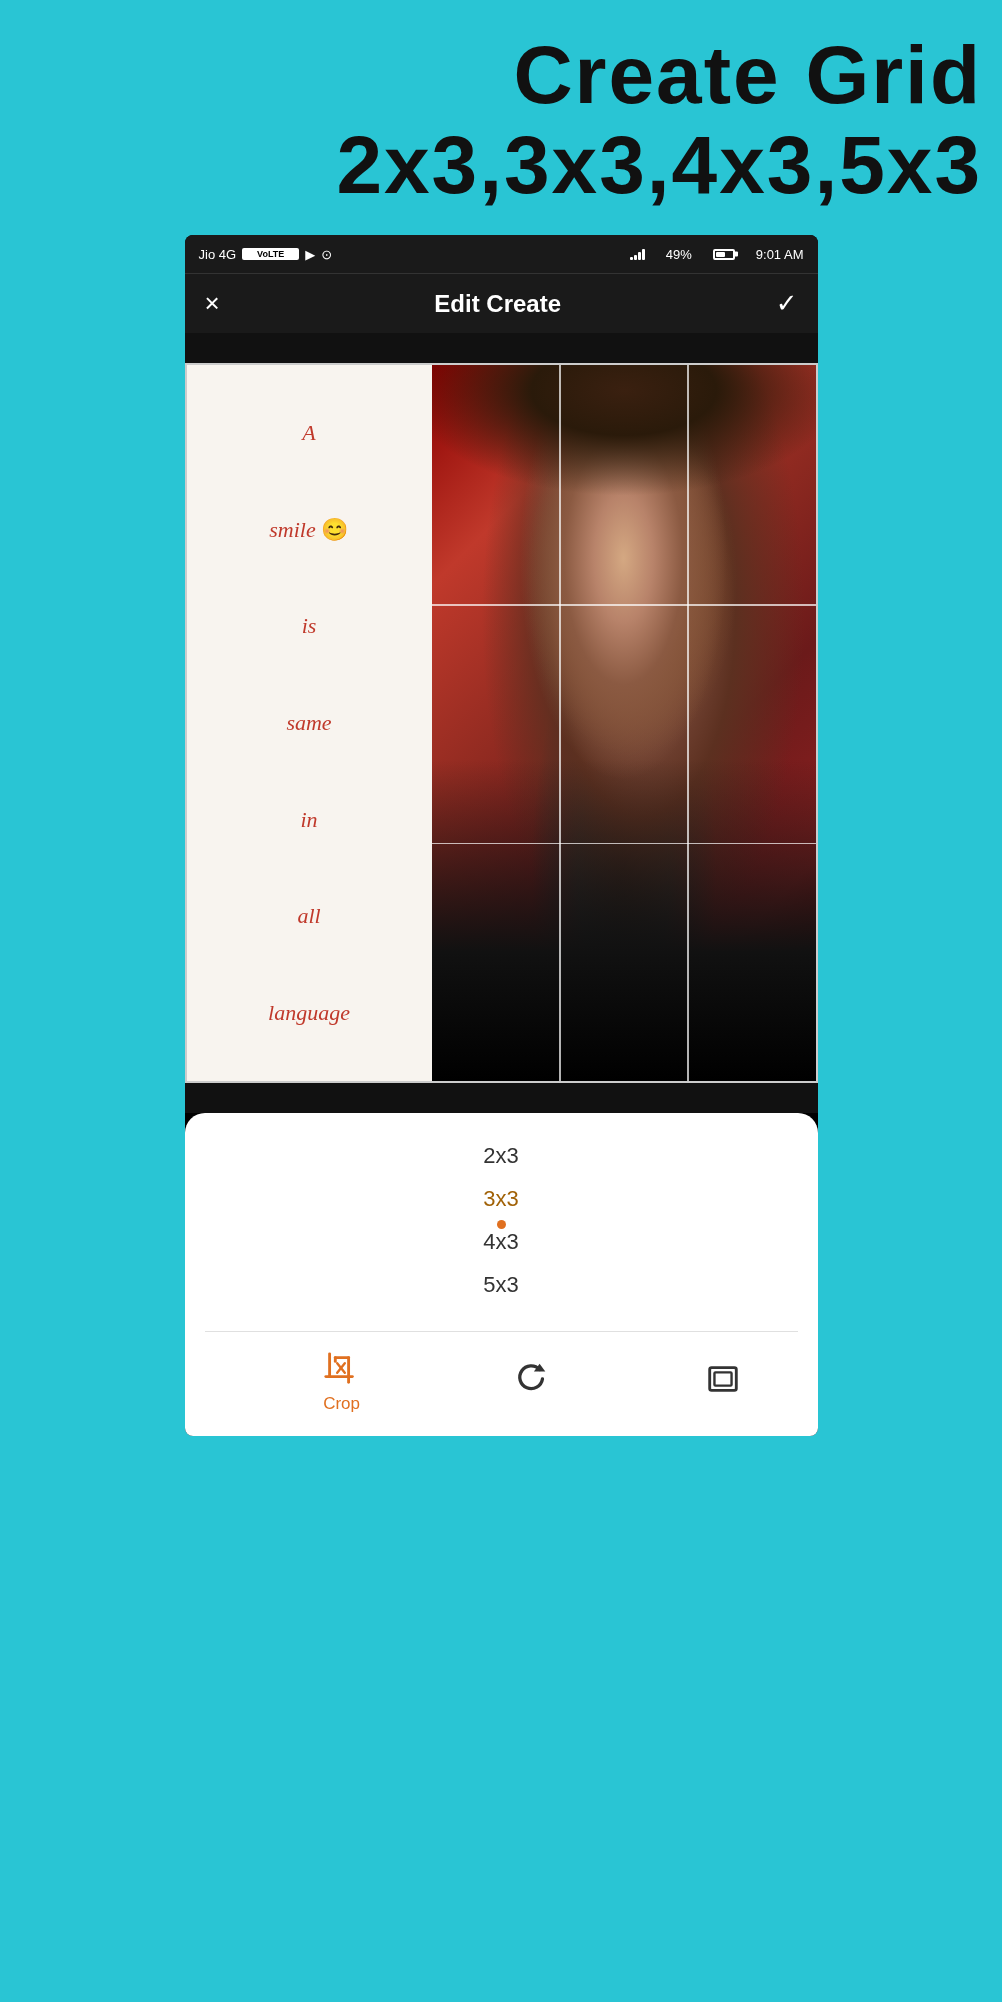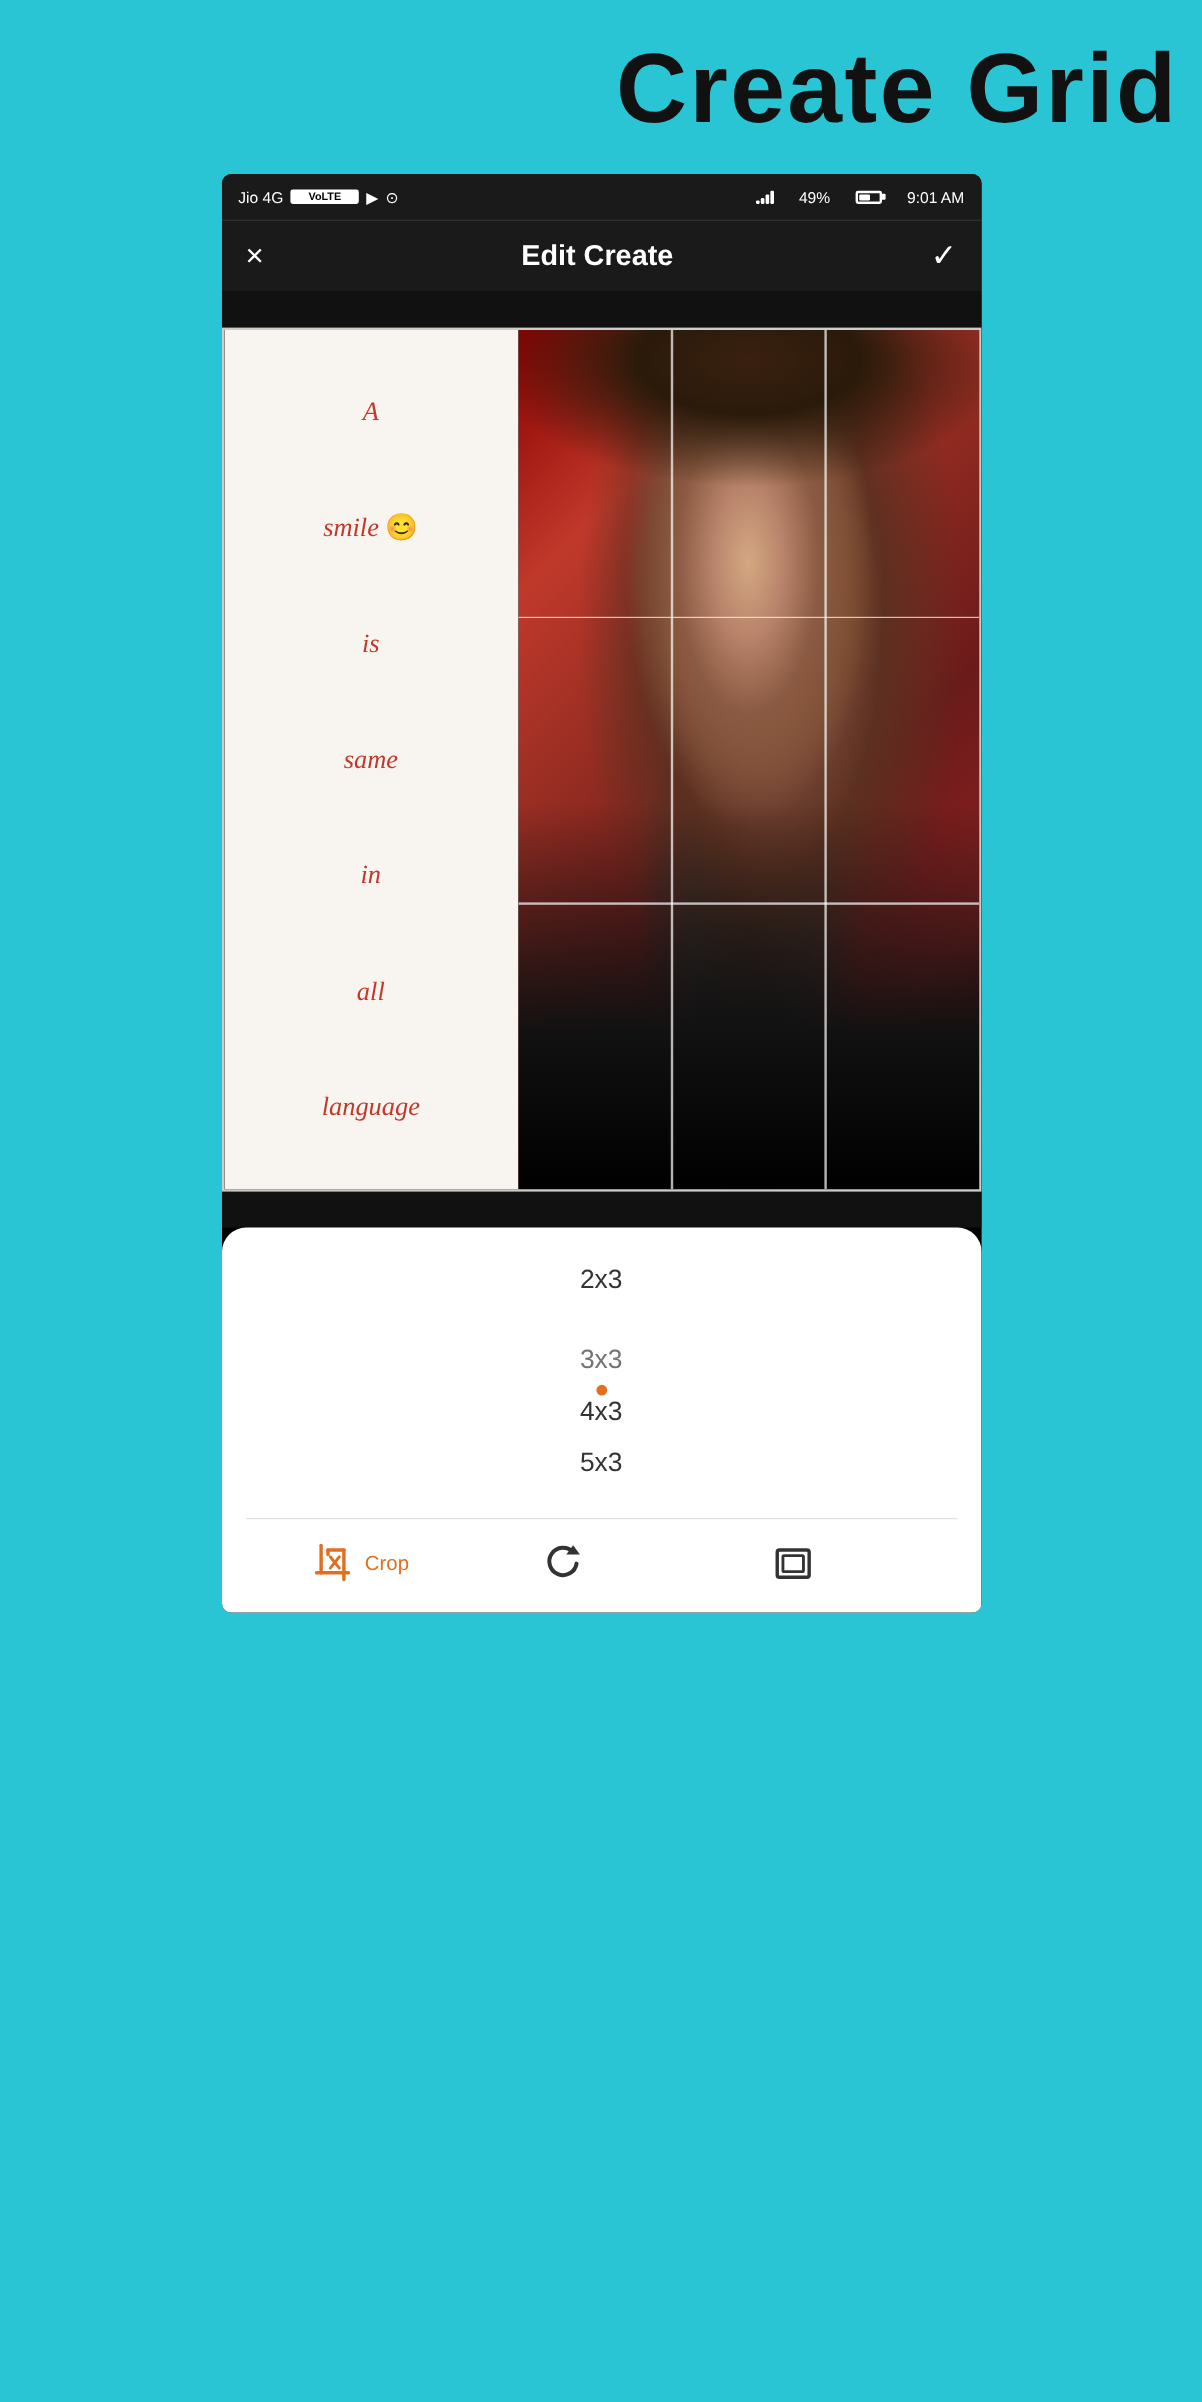--- a/index.html
+++ b/index.html
@@ -222,22 +222,21 @@
       gap: 8px;
       cursor: pointer;
       min-width: 80px;
     }
     .grid-option-label {
       font-size: 22px;
       font-weight: 500;
       color: #333;
     }
     .grid-option-label.active {
-      color: #737373;
-      margin-top: 24px;
+      color: #a16207;
     }
     .active-dot {
       width: 9px;
       height: 9px;
       border-radius: 50%;
       background: #E07020;
     }
     .inactive-dot {
       width: 9px;
       height: 9px;
@@ -252,22 +251,22 @@
 
     
     .toolbar {
       display: flex;
       justify-content: space-around;
       align-items: center;
       padding: 18px 30px 12px;
     }
     .tool-item {
       display: flex;
-      flex-direction: row;
-      align-items: center;
+      flex-direction: column;
+      align-items: flex-end;
       gap: 6px;
       cursor: pointer;
       min-width: 100px;
     }
     .tool-label {
       font-size: 17px;
       color: #333;
     }
     .tool-label.active {
       color: #E07020;
@@ -299,20 +298,21 @@
       background: #fff;
       border-radius: 1px;
     }
   </style>
 </head>
 <body>
 
 <div class="banner">
   <div class="banner-title">
     <span>Create  Grid</span><br>
+    <span>2x3,3x3,4x3,5x3</span>
   </div>
 </div>
 
 <div class="phone-frame">
 
   <div class="status-bar">
     <div class="status-left">
       <span>Jio 4G</span>
       <span class="volte-badge">VoLTE</span>
 

